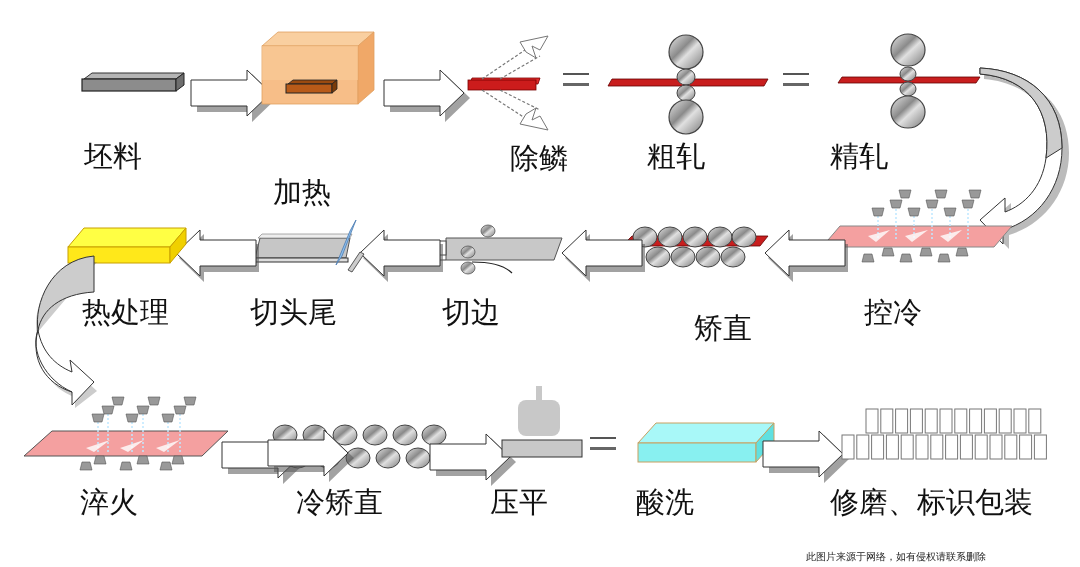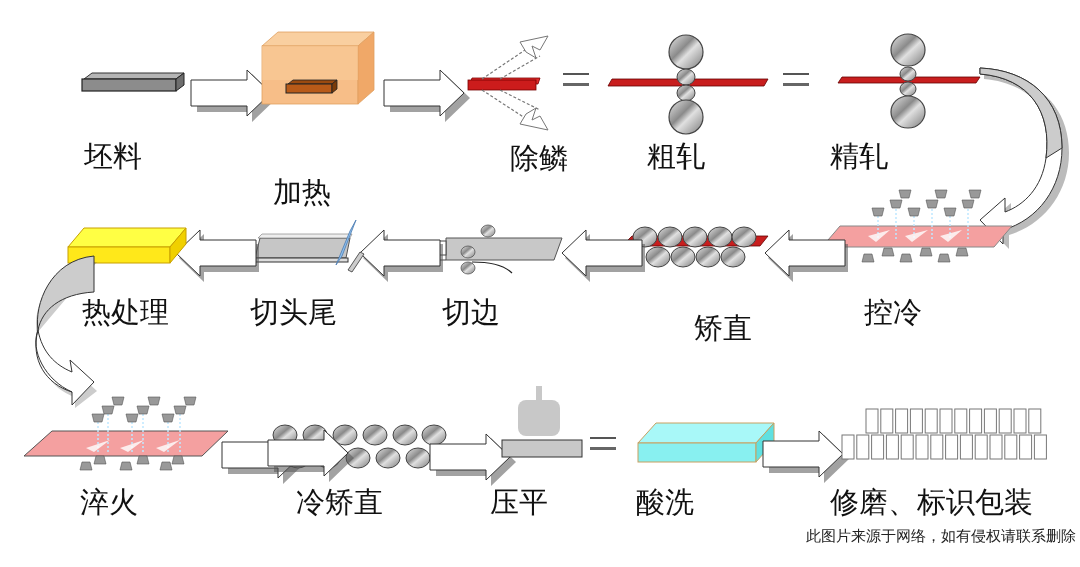--- a/index.html
+++ b/index.html
@@ -1,19 +1,19 @@
 <!DOCTYPE html>
 <html><head>
 <meta charset="utf-8">
 <style>
   html,body{margin:0;padding:0;background:#ffffff;}
   body{width:1080px;height:567px;position:relative;overflow:hidden;font-family:"DejaVu Sans","Liberation Sans",sans-serif;}
   #diagram{position:absolute;left:0;top:0;}
   .label{position:absolute;font-size:29px;color:#111;white-space:nowrap;line-height:1;font-family:"DejaVu Sans",sans-serif;}
-  .footnote{position:absolute;left:806px;top:527px;font-size:15px;color:#222;white-space:nowrap;font-family:"DejaVu Sans",sans-serif;}
+  .footnote{position:absolute;left:806px;top:550px;font-size:10px;color:#222;white-space:nowrap;font-family:"DejaVu Sans",sans-serif;}
 </style>
 </head>
 <body>
 
 <svg id="diagram" width="1080" height="567" viewBox="0 0 1080 567">
   <defs>
     <radialGradient id="rollGrad" cx="35%" cy="35%" r="70%">
       <stop offset="0%" stop-color="#f4f4f4"></stop>
       <stop offset="45%" stop-color="#a8a8a8"></stop>
       <stop offset="70%" stop-color="#dcdcdc"></stop>

